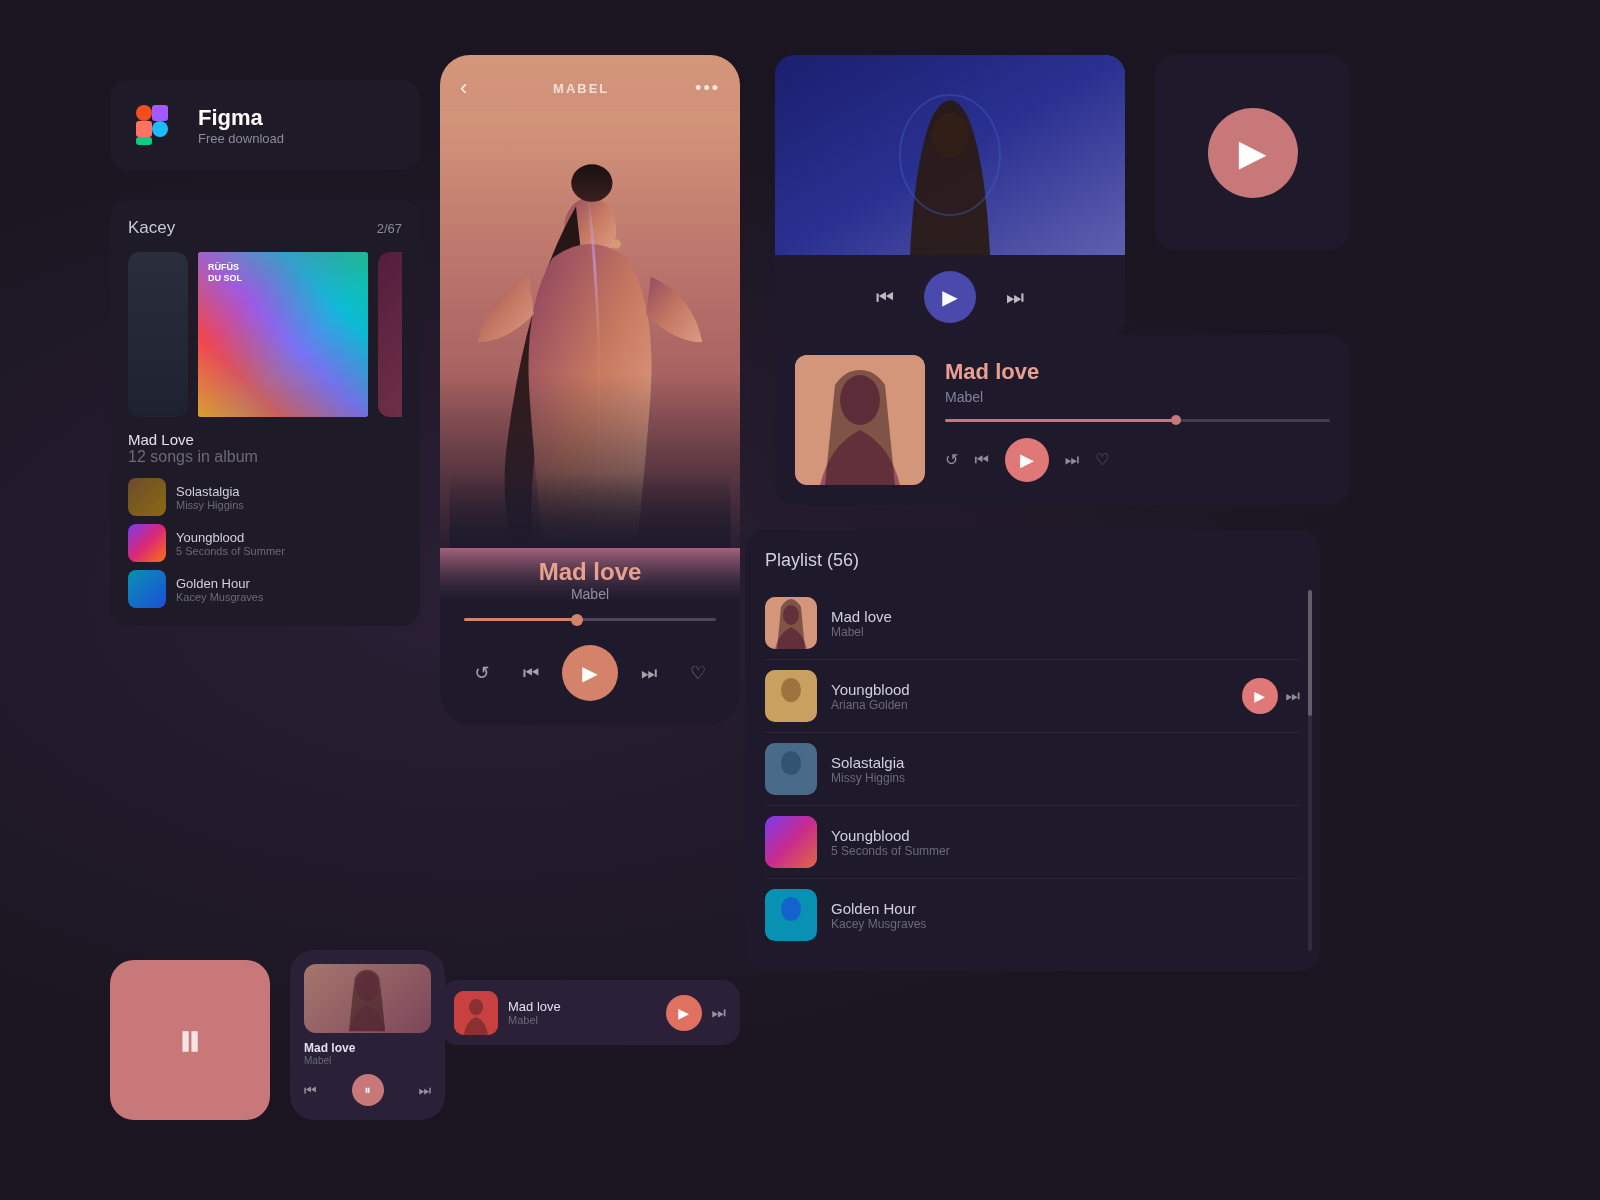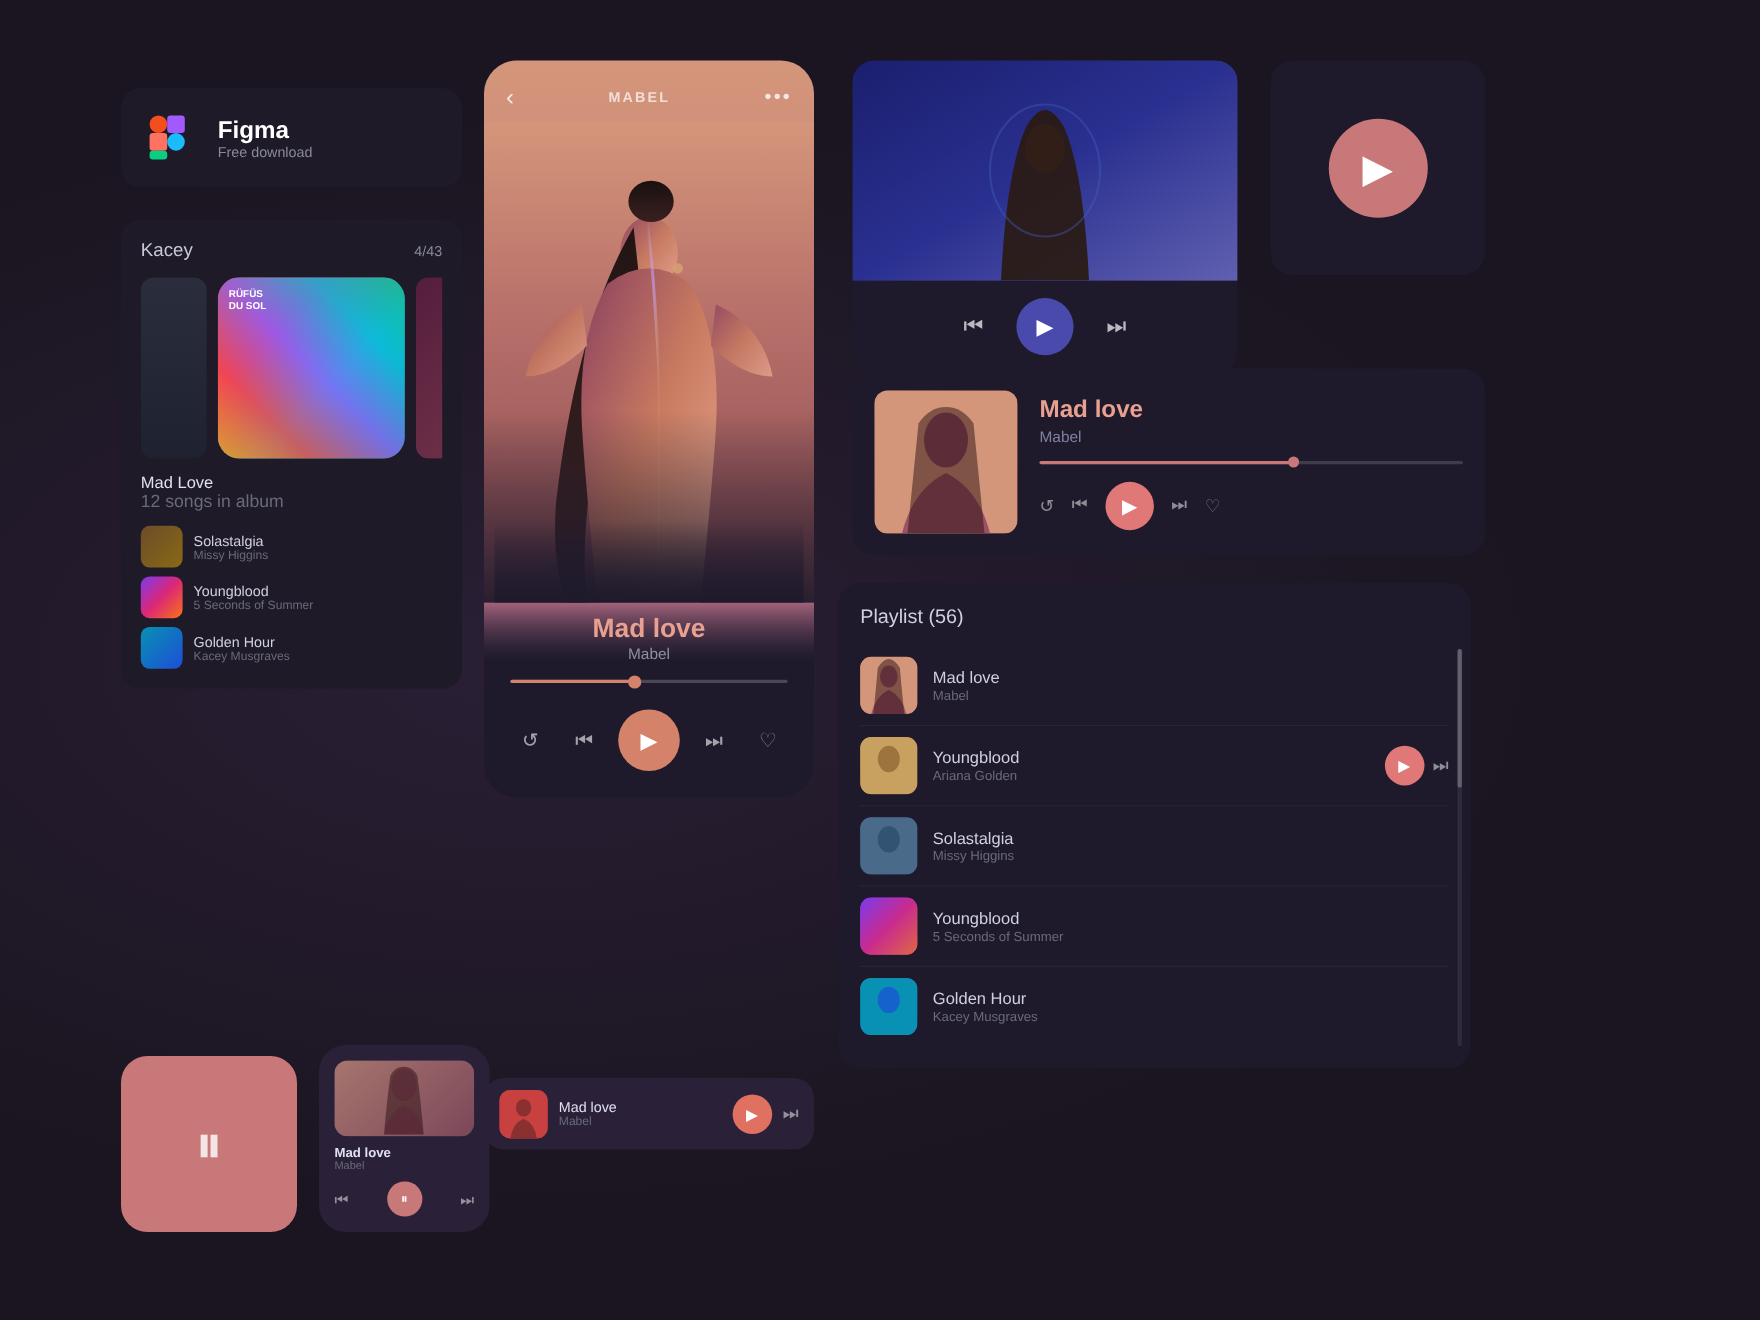--- a/index.html
+++ b/index.html
@@ -98,21 +98,21 @@
     .albums-scroll {
       display: flex;
       gap: 10px;
       margin-bottom: 14px;
       overflow: hidden;
     }
 
     .album-thumb {
       width: 170px;
       height: 165px;
-      border-radius: 20px;
+      border-radius: 3px;
       flex-shrink: 0;
       overflow: hidden;
     }
 
     .album-thumb-small {
       width: 60px;
       height: 165px;
       border-radius: 12px;
       flex-shrink: 0;
       overflow: hidden;
@@ -599,21 +599,21 @@
 
     .np-heart {
       color: rgba(255,255,255,0.3);
       font-size: 16px;
     }
 
     
     .playlist-card {
       position: absolute;
       top: 530px;
-      left: 762px;
+      left: 745px;
       width: 575px;
       background: #1e1a2c;
       border-radius: 20px;
       padding: 20px;
       max-height: 610px;
       overflow: hidden;
     }
 
     .playlist-header {
       color: #d0d0e0;
@@ -829,21 +829,21 @@
     </div>
     <div class="figma-text">
       <h2>Figma</h2>
       <p>Free download</p>
     </div>
   </div>
 
   <div class="albums-card">
     <div class="albums-header">
       <span class="albums-title">Kacey</span>
-      <span class="albums-count">4/43</span>
+      <span class="albums-count">2/67</span>
     </div>
     <div class="albums-scroll">
       <div class="album-thumb-small">
         <div class="album-thumb-small-art"></div>
       </div>
       <div class="album-thumb">
         <div class="rufus-art">
           <span class="rufus-label">RÜFÜS<br>DU SOL</span>
         </div>
       </div>

